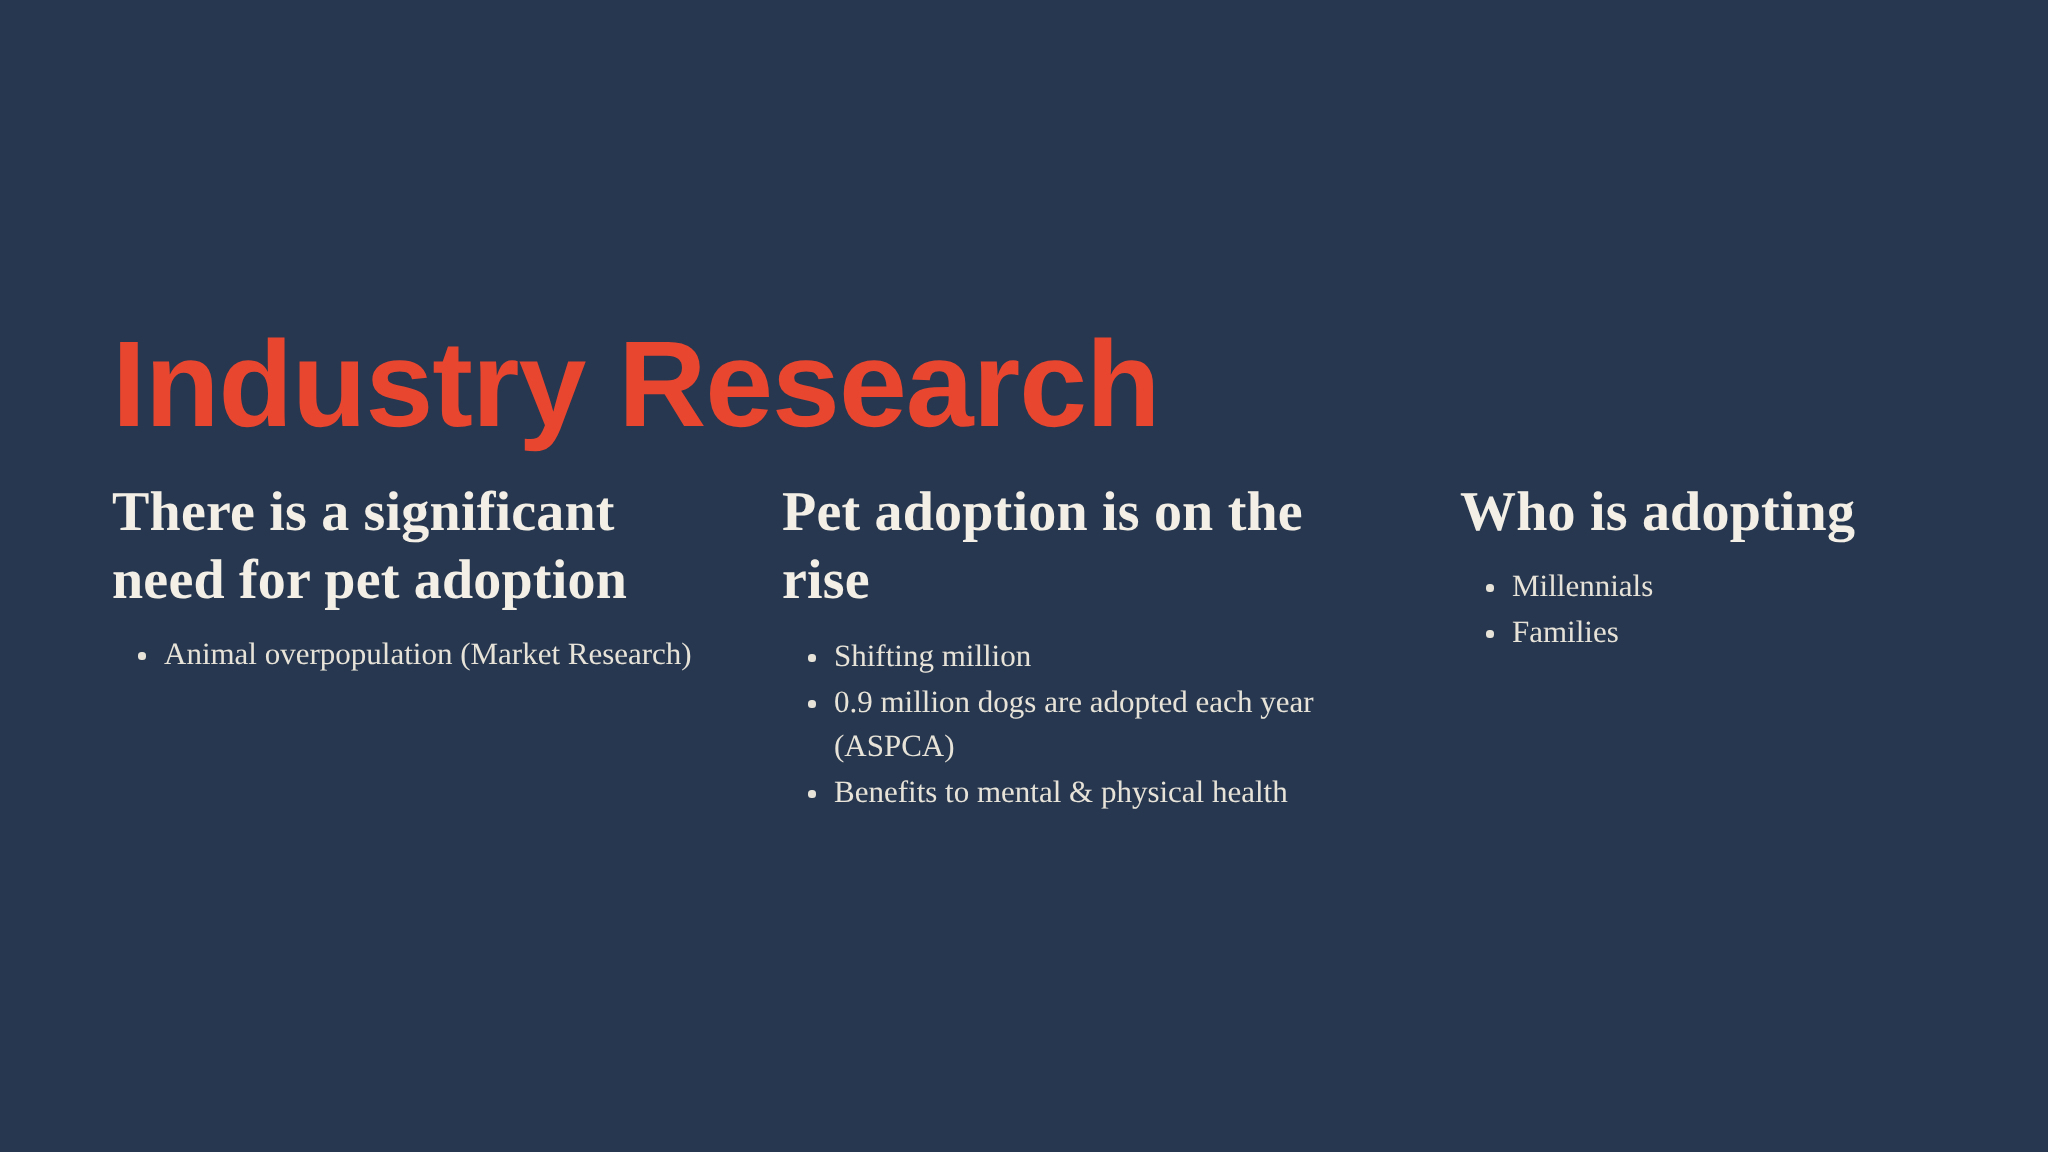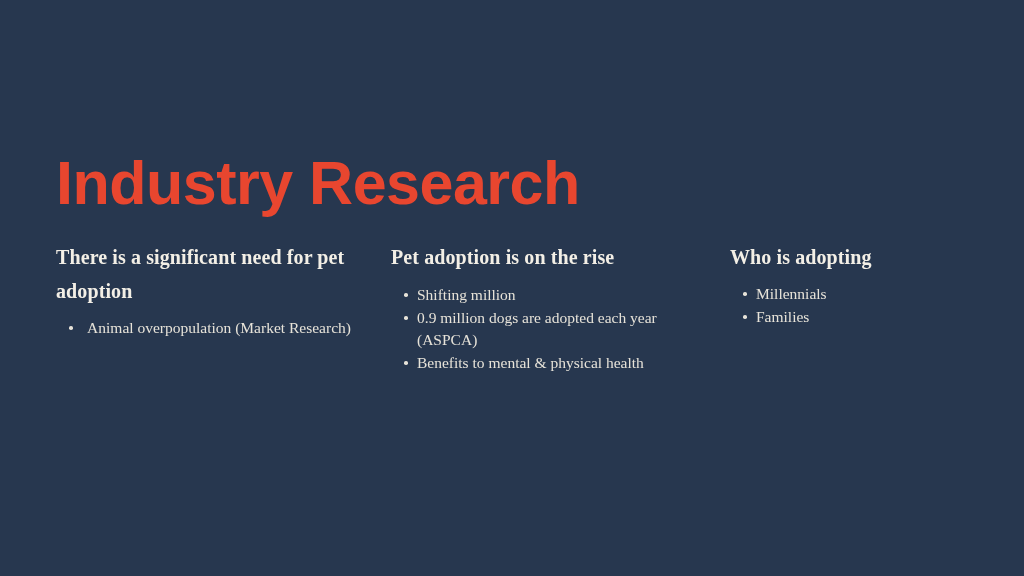--- a/index.html
+++ b/index.html
@@ -20,21 +20,21 @@
     width: 1024px;
     height: 576px;
     background: #27374f;
     box-sizing: border-box;
   }
 
   
   .slide-title {
     position: absolute;
     left: 56px;
-    top: 107px;
+    top: 116px;
     font-family: "Liberation Sans", sans-serif;
     font-weight: 700;
     font-size: 61px;
     line-height: 70px;
     letter-spacing: -0.5px;
     color: #e8462f;
     white-space: nowrap;
   }
 
   
@@ -51,21 +51,21 @@
     top: 0;
   }
 
   .col-1 { left: 56px;  width: 300px; }
   .col-2 { left: 391px; width: 300px; }
   .col-3 { left: 730px; width: 290px; }
 
   .col-heading {
     font-family: "Liberation Serif", serif;
     font-weight: 700;
-    font-size: 20px;
+    font-size: 28px;
     line-height: 34px;
     color: #f3efe6;
     margin: 0 0 8px 0;
     letter-spacing: 0.1px;
   }
 
   .bullet-list {
     list-style: none;
     margin: 0;
     padding: 0;
@@ -87,21 +87,21 @@
     position: absolute;
     left: 13px;
     top: 9px;
     width: 3.5px;
     height: 3.5px;
     border-radius: 50%;
     background: #e7e3d9;
   }
 
   
-  .col-1 .bullet-list { margin-top: 9px; text-align: center; }
+  .col-1 .bullet-list { margin-top: 9px; }
   .col-2 .bullet-list { margin-top: 10px; }
   .col-3 .bullet-list { margin-top: 9px; }
 </style>
 </head>
 <body>
 
 <div class="slide">
 
   <h1 class="slide-title">Industry Research</h1>
 

